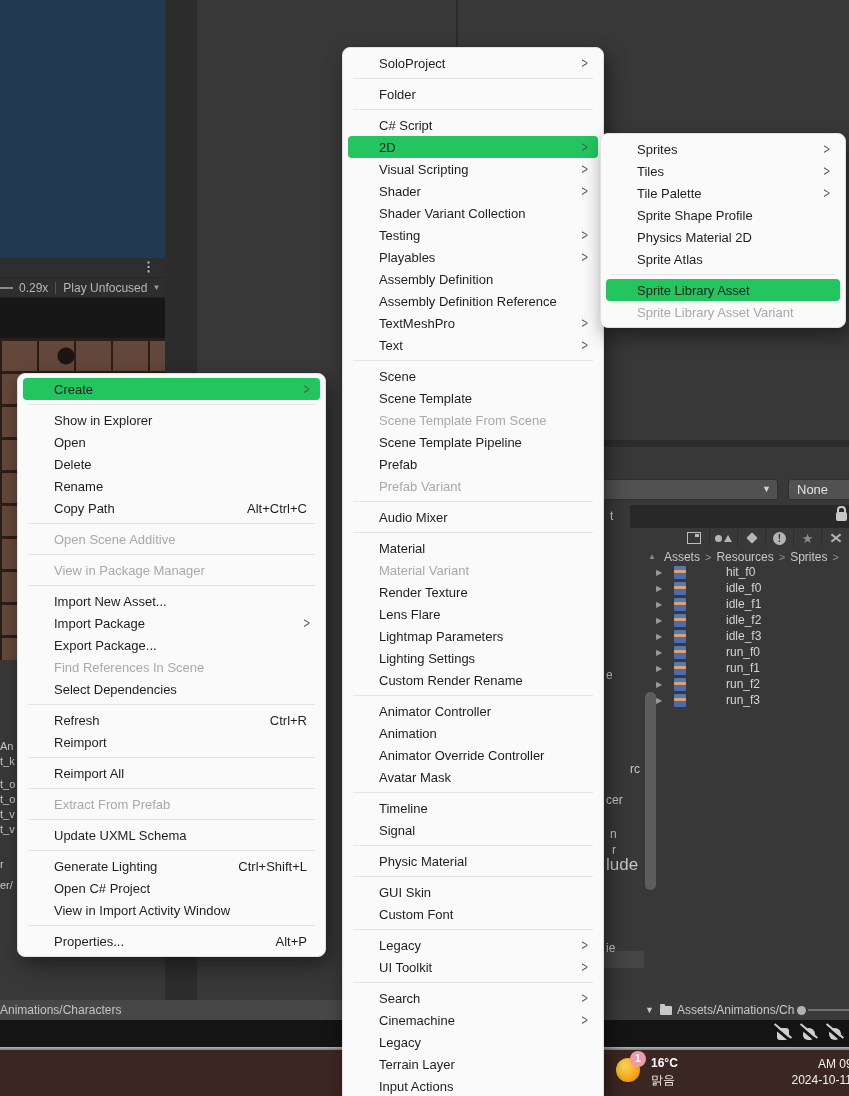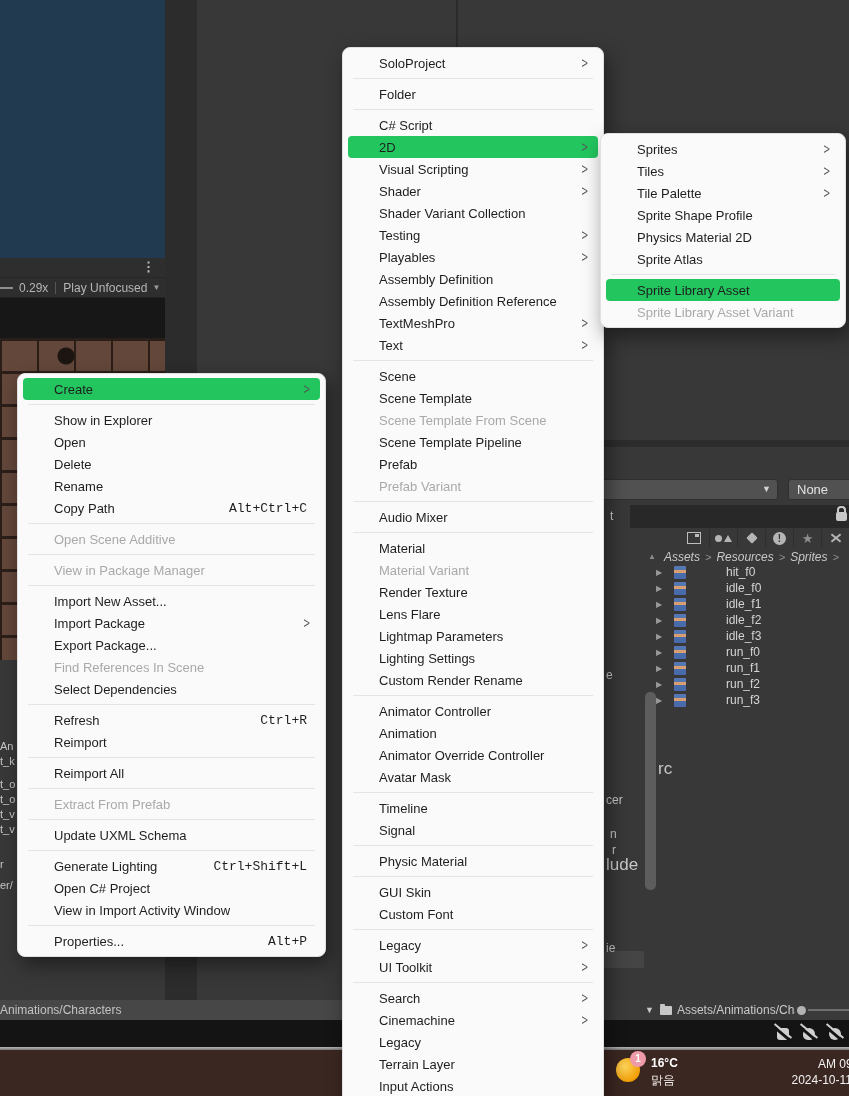--- a/index.html
+++ b/index.html
@@ -92,21 +92,21 @@
   .menu{position:absolute;background:#fafafa;border:1px solid #e0e0e0;border-radius:8px;
         box-shadow:4px 8px 20px rgba(0,0,0,.45);padding:4px 0;box-sizing:border-box;
         font-size:13px;color:#1e1e1e;z-index:10;}
   #context-menu{left:17px;top:373px;width:309px;z-index:9;}
   #create-menu{left:342px;top:47px;width:262px;border-radius:8px 8px 0 0;}
   #submenu-2d{left:600px;top:133px;width:246px;z-index:12;}
   .m-item{height:22px;display:flex;align-items:center;margin:0 5px;padding:0 13px 0 31px;border-radius:4px;position:relative;white-space:nowrap;}
   .m-item.hl{background:#22c55e;}
   .m-item.dis{color:#a9a9a9;}
   .m-label{flex:1;overflow:hidden;}
-  .m-shortcut{margin-left:20px;font-family:Liberation Mono, monospace;}
+  .m-shortcut{margin-left:20px;}
   .m-arrow{position:absolute;right:10px;color:#555;font-size:11px;top:50%;transform:translateY(-52%) scaleY(1.25);}
   .m-sep{height:1px;background:#e4e4e4;margin:4px 10px;}
 </style>
 </head>
 <body>
 
 <div class="screen">
 
   <div class="abs gv-blue"></div>
   <div class="abs mid-strip"></div>
@@ -150,21 +150,21 @@
     <span class="maxi"></span>
     <span class="t-ic preset-ic"></span>
     <span class="t-ic tag-ic"></span>
     <span class="t-ic alert-ic"></span>
     <span class="t-ic star-ic">★</span>
     <span class="t-ic scis-ic"></span>
   </div>
 
   <div class="abs crumb-row">
     <span class="scrollup">▲</span>
-    <span id="breadcrumb-items" style="display:flex;align-items:center;font-style:italic;">
+    <span id="breadcrumb-items" style="display:flex;align-items:center;">
         <span class="bc-item">Assets</span>
         <span class="bc-sep">&gt;</span>
         <span class="bc-item">Resources</span>
         <span class="bc-sep">&gt;</span>
         <span class="bc-item">Sprites</span>
         <span class="bc-sep">&gt;</span>
       </span>
   </div>
 
   <div class="abs asset-list" id="asset-list">
@@ -211,21 +211,21 @@
       <div class="a-row">
         <span class="a-tri">▶</span>
         <span class="sprite-glyph"></span>
         <span class="a-label">run_f3</span>
       </div>
     </div>
   <div class="abs r-scrollbar"></div>
   <div class="abs r-field"></div>
   <div id="right-frags">
       <div class="frag" style="left: 606px; top: 668px; font-size: 12px; height: 14px; line-height: 14px;">e</div>
-      <div class="frag" style="left: 620px; top: 762px; font-size: 17px; height: 14px; line-height: 14px; padding-left: 38px;">rc</div>
+      <div class="frag" style="left: 592px; top: 762px; font-size: 12px; height: 14px; line-height: 14px; padding-left: 38px;">rc</div>
       <div class="frag" style="left: 606px; top: 793px; font-size: 12px; height: 14px; line-height: 14px;">cer</div>
       <div class="frag" style="left: 610px; top: 827px; font-size: 12px; height: 14px; line-height: 14px;">n</div>
       <div class="frag" style="left: 612px; top: 843px; font-size: 12px; height: 14px; line-height: 14px;">r</div>
       <div class="frag" style="left: 606px; top: 858px; font-size: 17px; height: 14px; line-height: 14px;">lude</div>
       <div class="frag" style="left: 606px; top: 941px; font-size: 12px; height: 14px; line-height: 14px;">ie</div>
     </div>
 
   <div class="abs status-bar">
     <span>Animations/Characters</span>
   </div>

